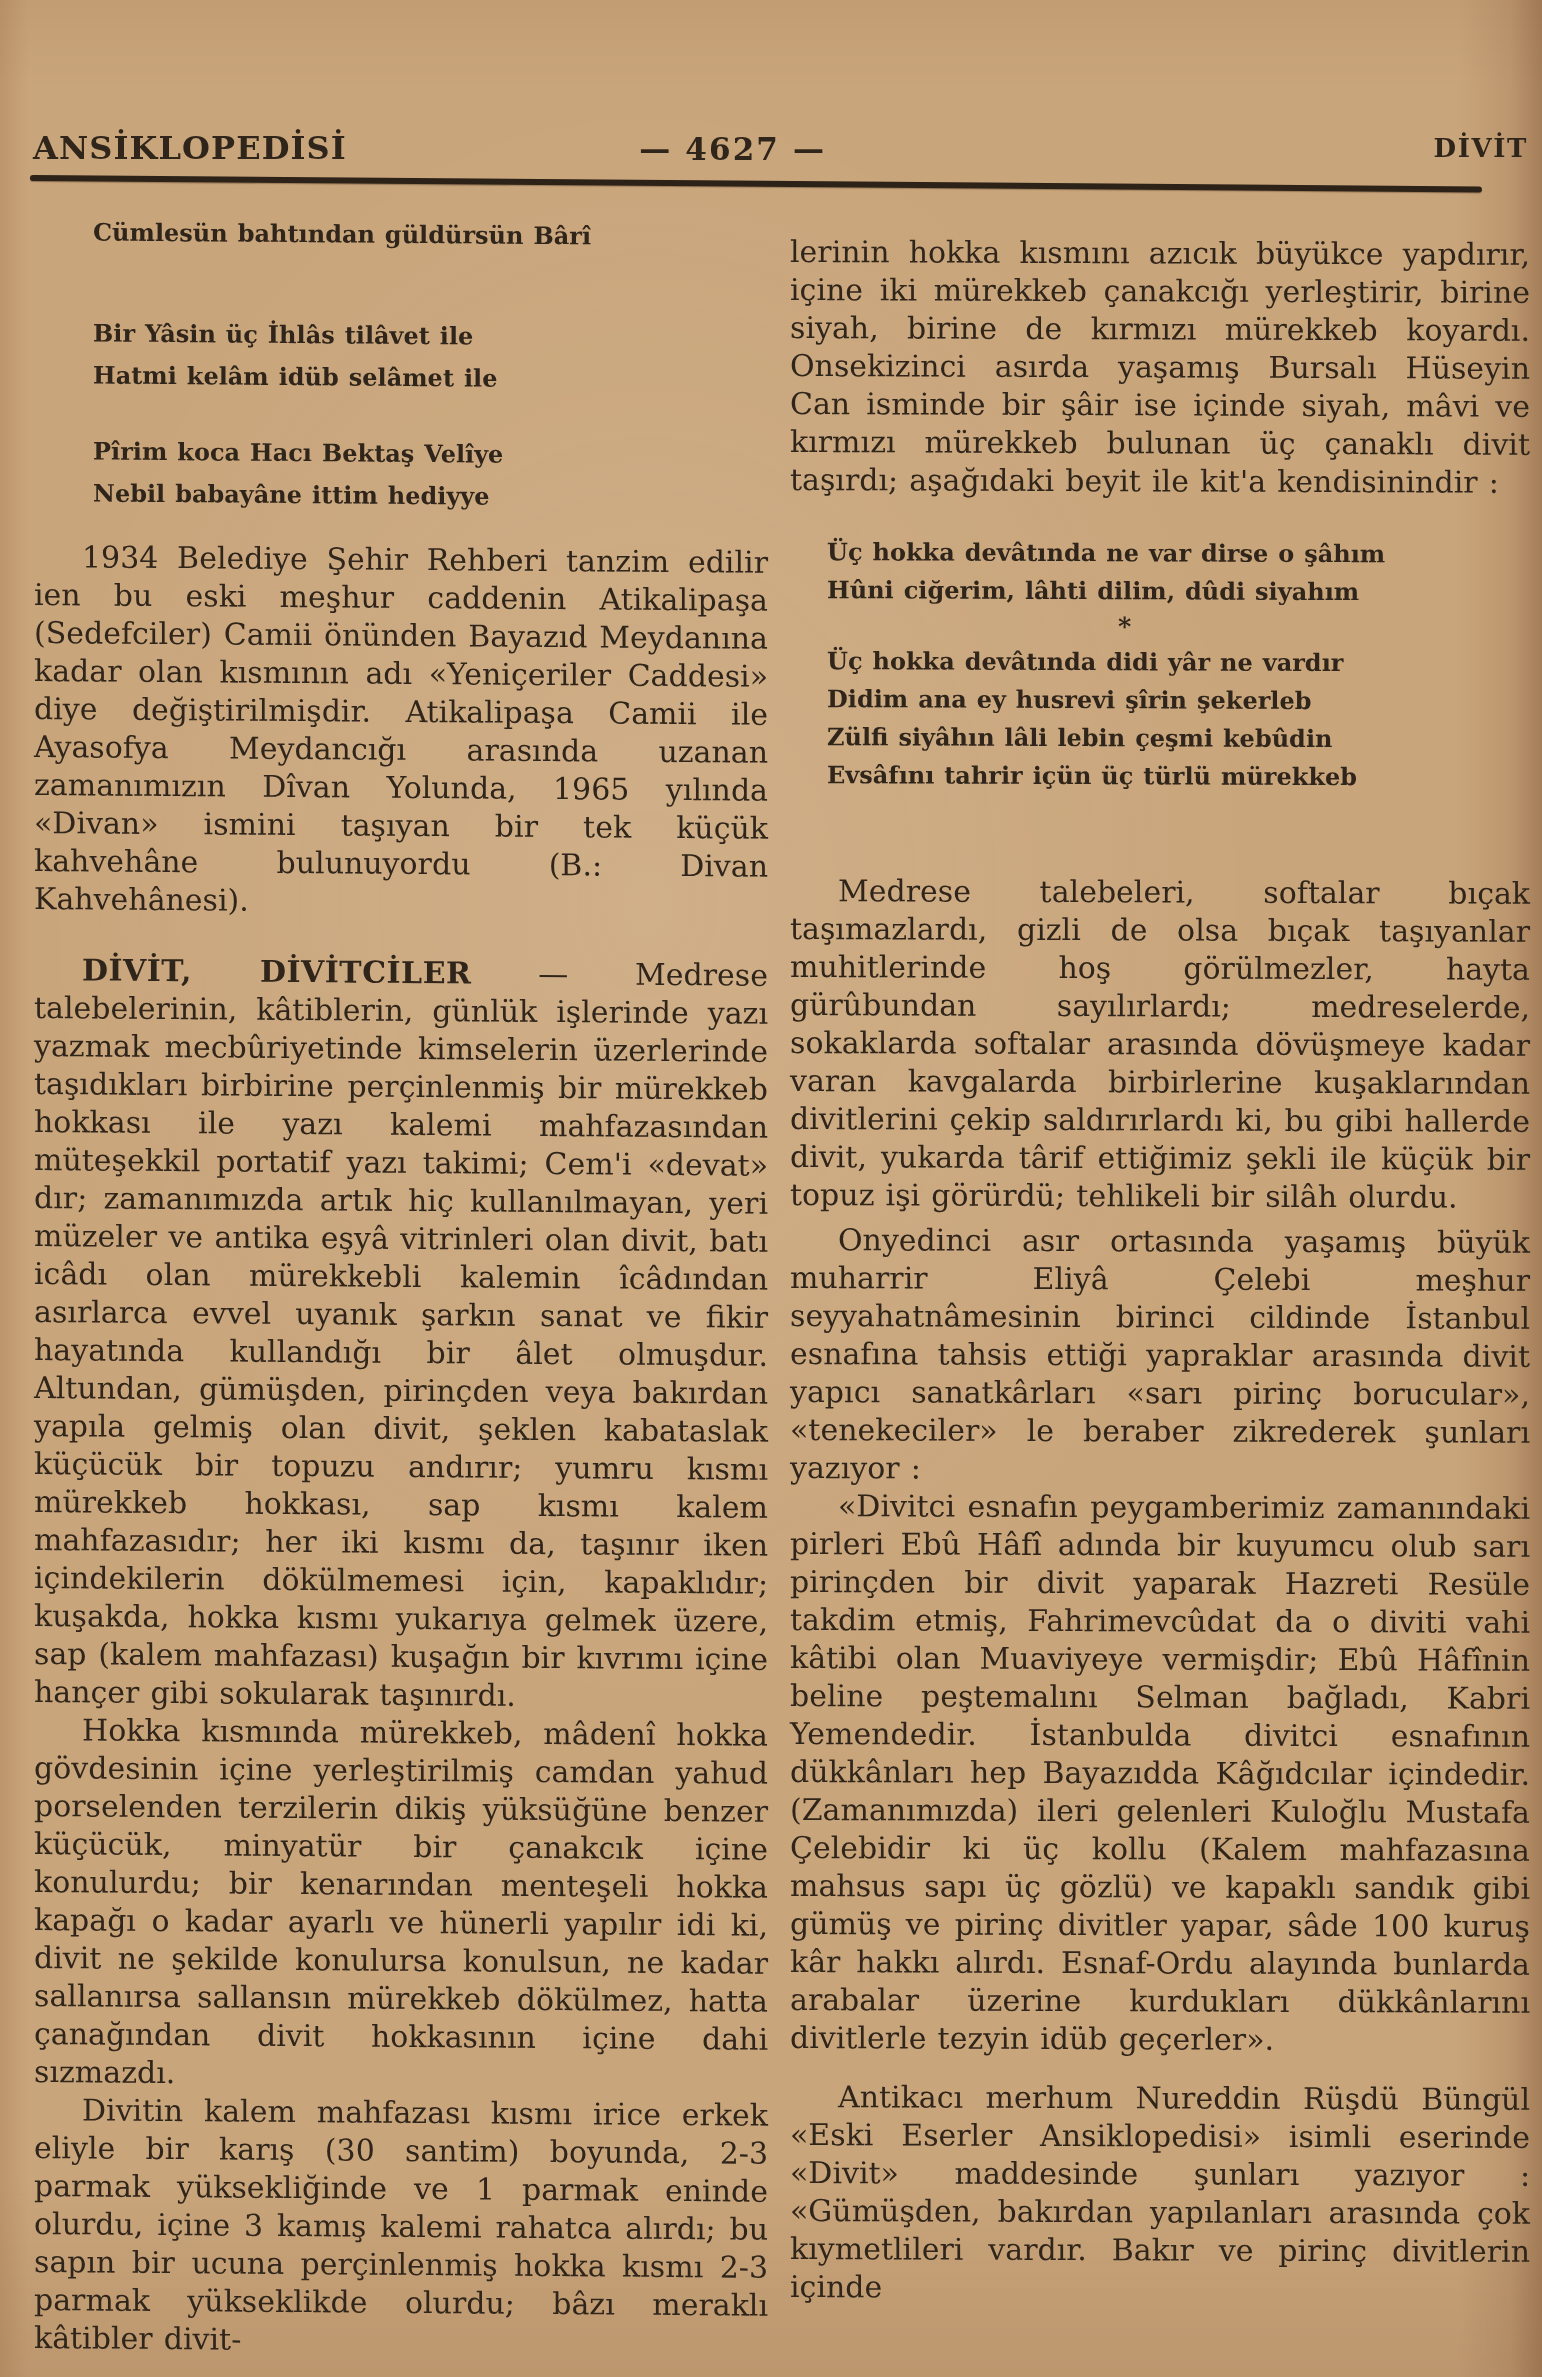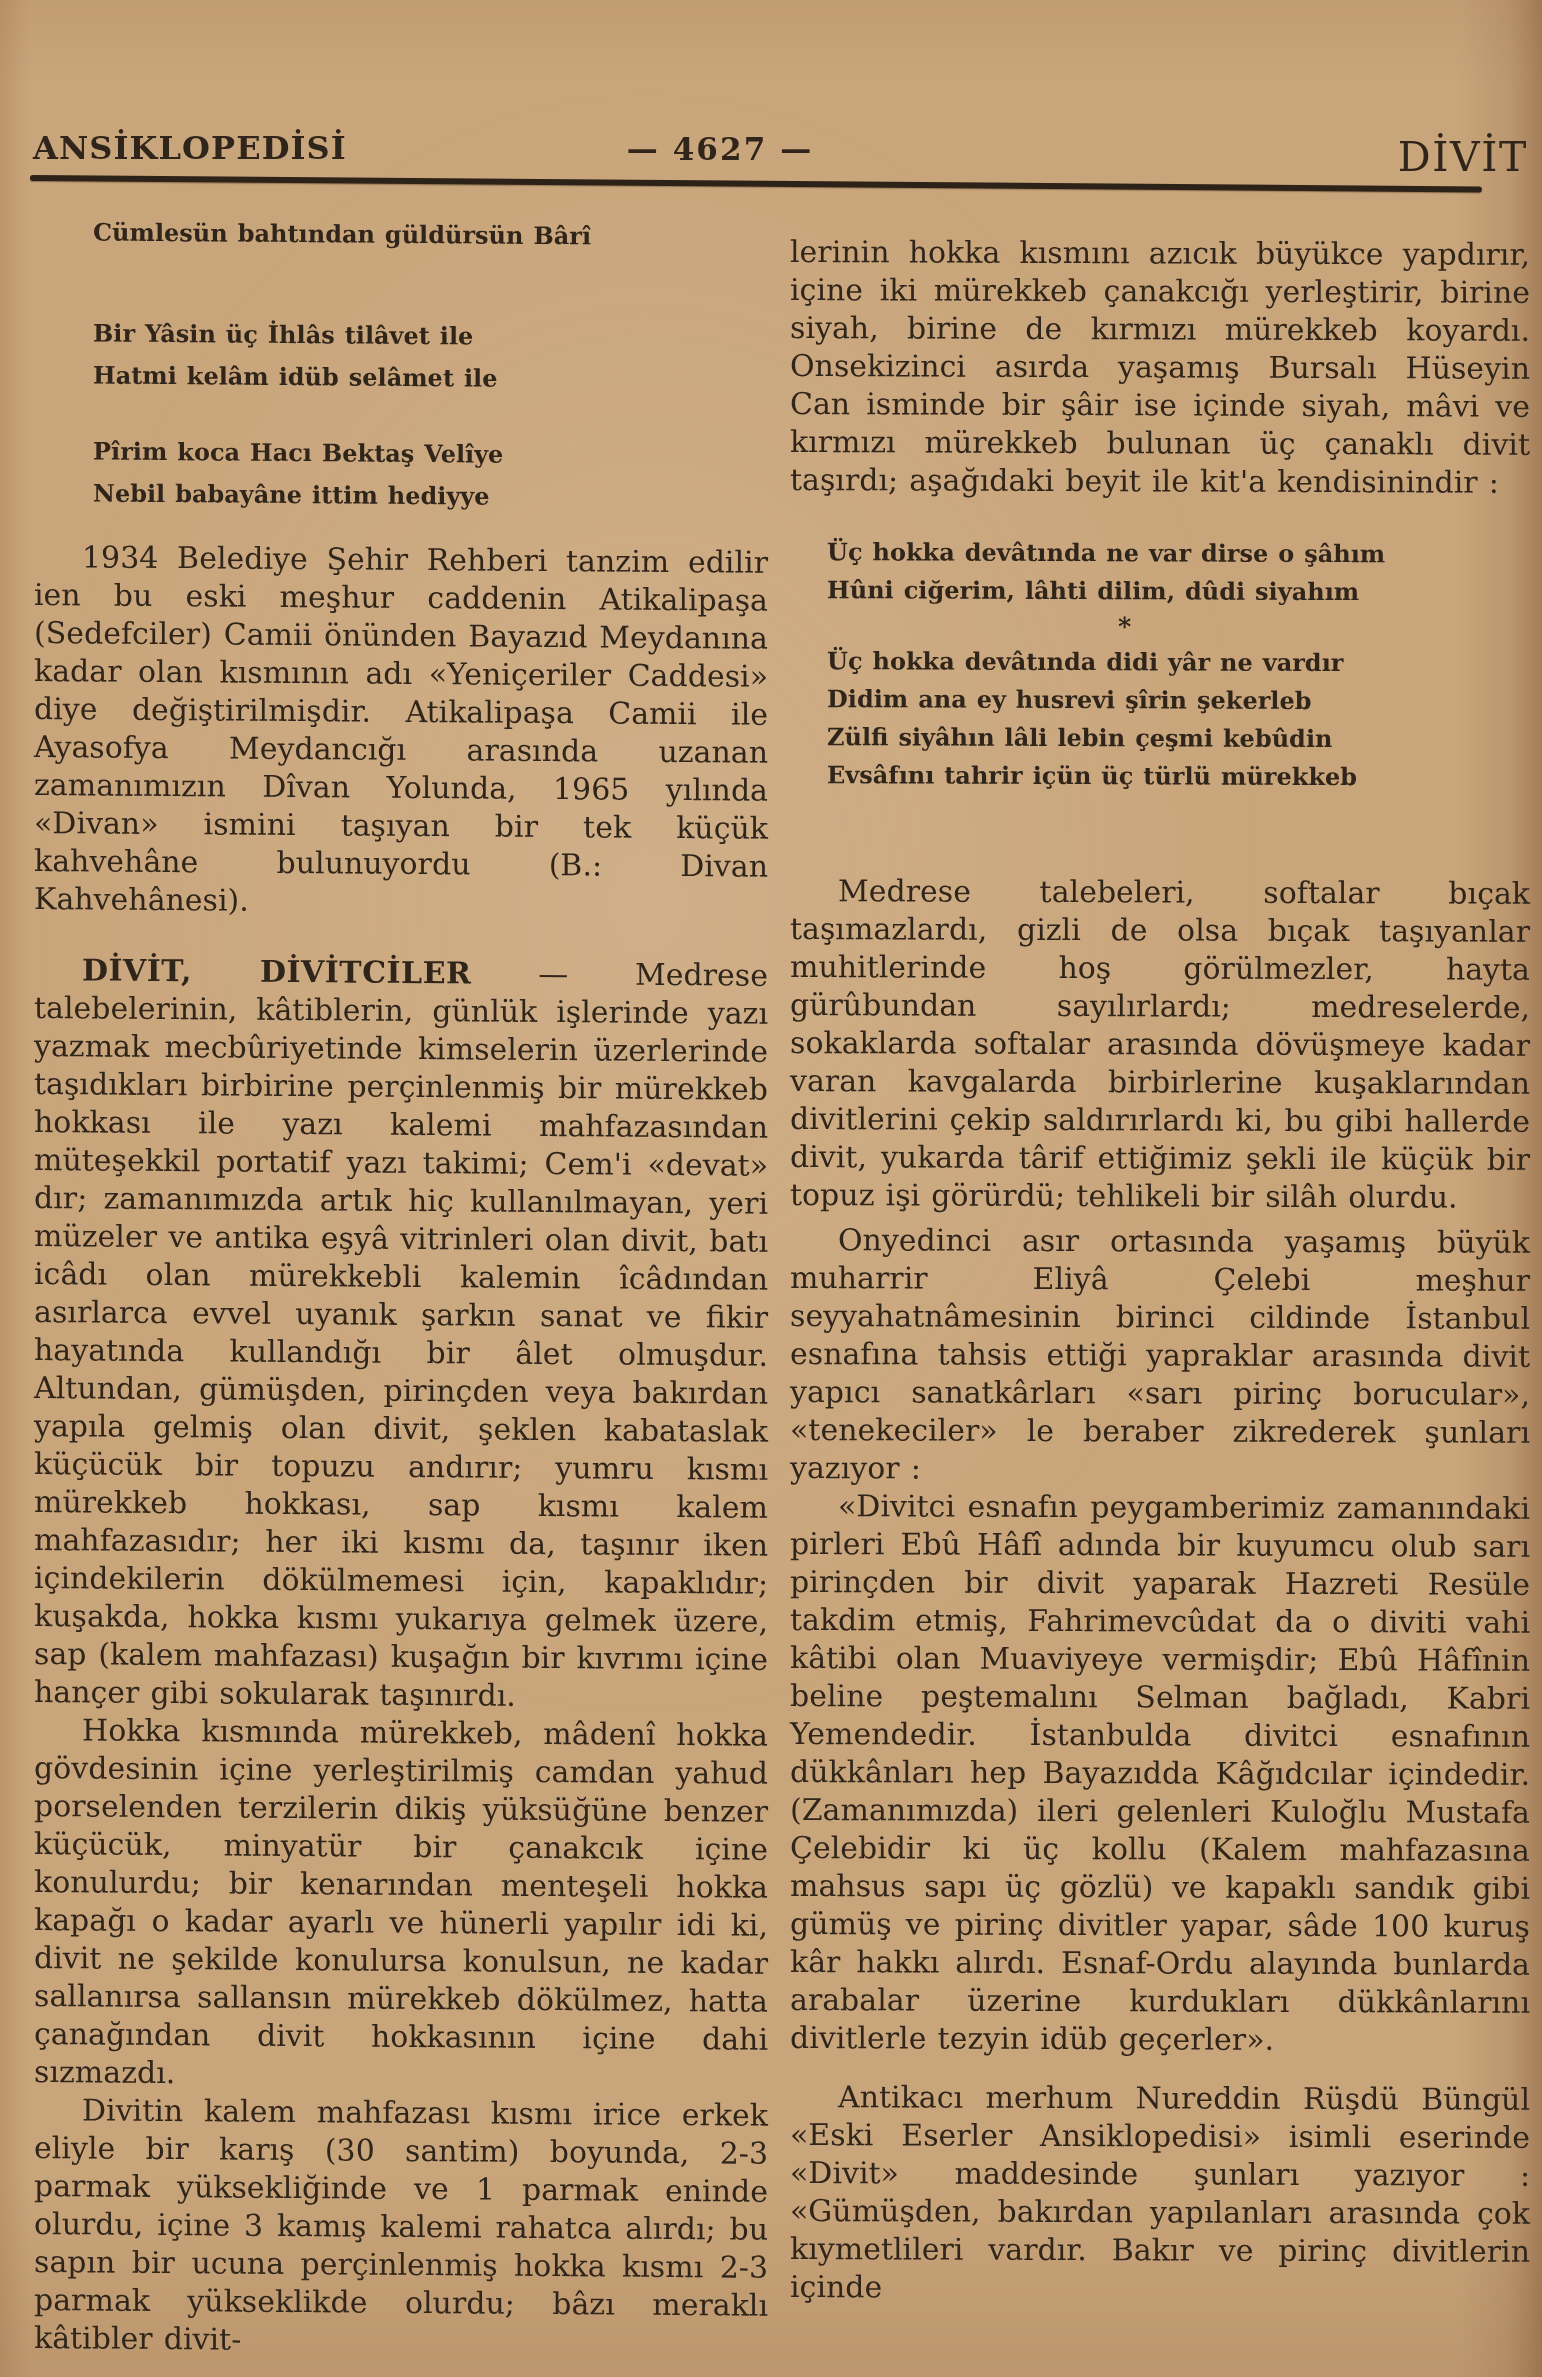--- a/index.html
+++ b/index.html
@@ -19,26 +19,26 @@
   }
   .ink { color:#30251a; }
   
   .hdr-left {
     position:absolute; left:33px; top:129px;
     font-size:32px; font-weight:bold; letter-spacing:1.1px;
     white-space:nowrap;
   }
   .hdr-center {
     position:absolute; left:614px; top:131px; width:212px;
-    text-align:center; font-size:31px; font-weight:bold; letter-spacing:2.1px;
+    text-align:right; font-size:31px; font-weight:bold; letter-spacing:2.1px;
     white-space:nowrap;
   }
   .hdr-right {
     position:absolute; right:15px; top:133px;
-    font-size:41px; font-weight:normal; letter-spacing:1.6px;
+    font-size:26px; font-weight:bold; letter-spacing:1.6px;
     white-space:nowrap;
   }
   .hdr-rule {
     position:absolute; left:30px; top:175px;
     width:1452px; height:5.8px;
     background:#2c2217;
     border-radius:3.2px;
     transform:rotate(0.45deg); transform-origin:left center;
     box-shadow:0 1.1px 1.1px rgba(60,40,20,0.35);
   }

